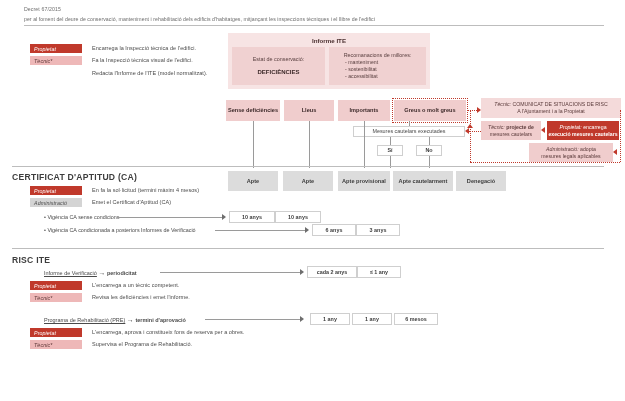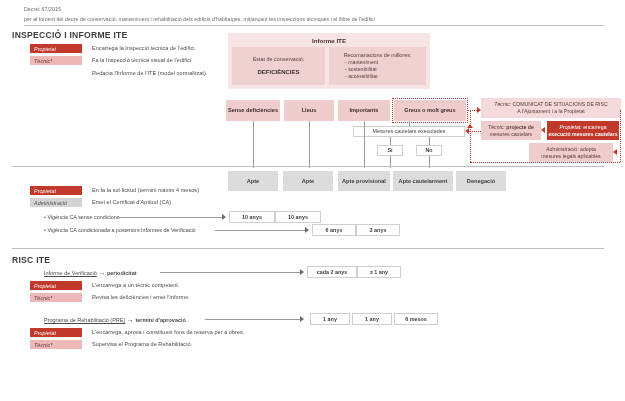--- a/index.html
+++ b/index.html
@@ -131,21 +131,20 @@
 <body>
 
 <div class="page">
 
   <div class="doc-head">
     <div class="l1">Decret 67/2015</div>
     <div class="l2">per al foment del deure de conservació, manteniment i rehabilitació dels edificis d'habitatges, mitjançant les inspeccions tècniques i el llibre de l'edifici</div>
   </div>
   <div class="rule" style="left:24px; top:25px; width:580px;"></div>
 
-  <div class="sect-title" style="left:12px; top:30px;">INSPECCIÓ I INFORME ITE</div>
 
   <div class="badge prop" style="left:30px; top:44px;">Propietat</div>
   <div class="role-text" style="left:92px; top:44.5px;">Encarrega la Inspecció tècnica de l'edifici.</div>
 
   <div class="badge tec" style="left:30px; top:56px;">Tècnic*</div>
   <div class="role-text" style="left:92px; top:56.5px;">Fa la Inspecció tècnica visual de l'edifici.</div>
 
   <div class="role-text" style="left:92px; top:70px;">Redacta l'Informe de l'ITE (model normalitzat).</div>
 
   <div class="ite-panel">
@@ -226,20 +225,21 @@
   <div class="arrow-l" style="left:613px; top:149px;"></div>
   <div class="hdot" style="left:469px; top:131px; width:12px;"></div>
   <div class="arrow-l" style="left:465px; top:128px;"></div>
   <div class="vdot" style="left:470px; top:110px; height:52px;"></div>
   <div class="hdot" style="left:470px; top:162px; width:150px;"></div>
   <div class="vdot" style="left:620px; top:110px; height:52px;"></div>
   <div class="arrow-u" style="left:467px; top:124px;"></div>
 
   <div class="rule" style="left:12px; top:166px; width:592px;"></div>
 
+  <div class="sect-title" style="left:12px; top:172px;">CERTIFICAT D'APTITUD (CA)</div>
 
   <div class="badge prop" style="left:30px; top:186px;">Propietat</div>
   <div class="role-text" style="left:92px; top:186.5px;">En fa la sol·licitud (termini màxim 4 mesos)</div>
 
   <div class="badge adm" style="left:30px; top:198px;">Administració</div>
   <div class="role-text" style="left:92px; top:198.5px;">Emet el Certificat d'Aptitud (CA)</div>
 
   <div class="gbox" style="left:228px; top:171px; width:50px; height:20px;">Apte</div>
   <div class="gbox" style="left:283px; top:171px; width:50px; height:20px;">Apte</div>
   <div class="gbox" style="left:338px; top:171px; width:52px; height:20px;">Apte provisional</div>

